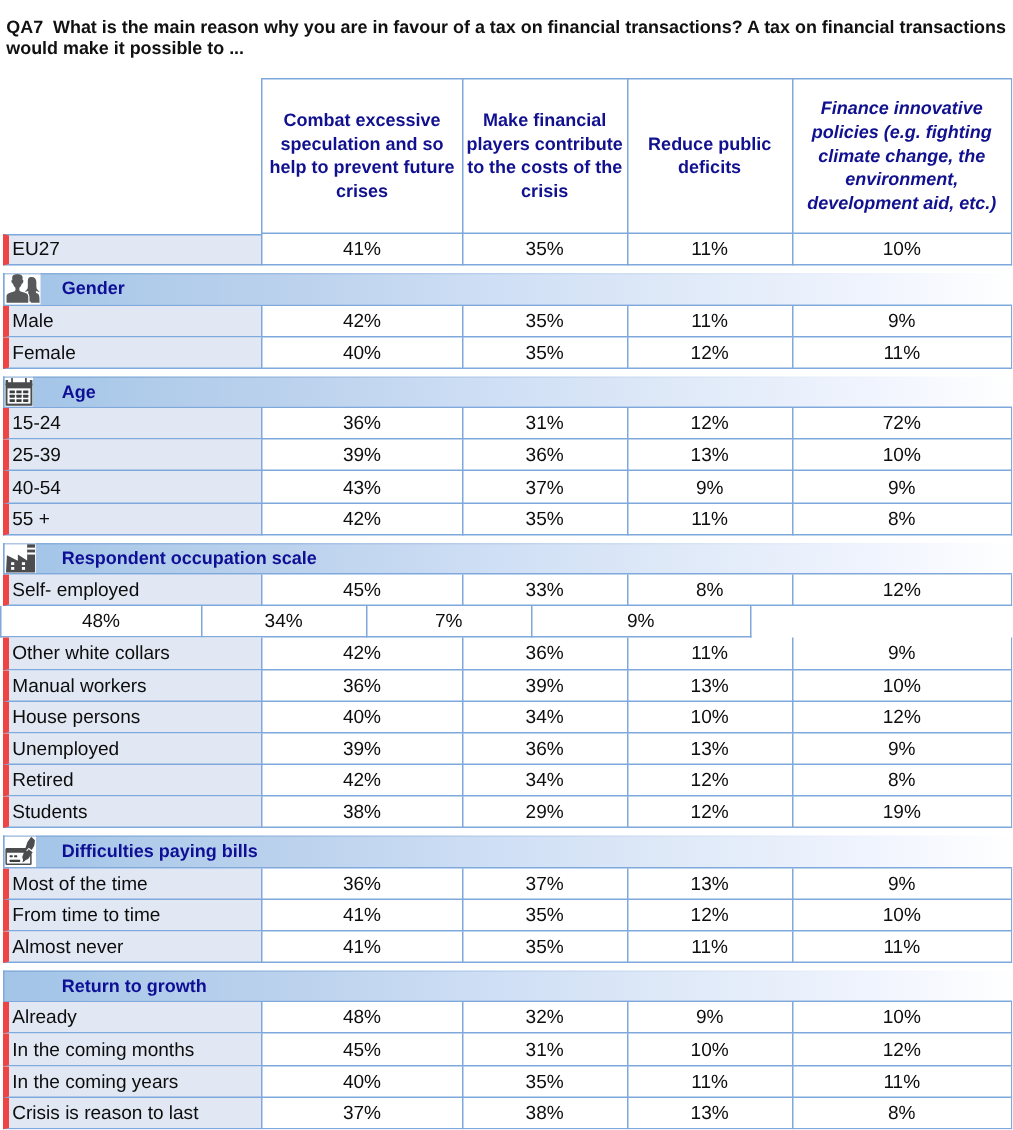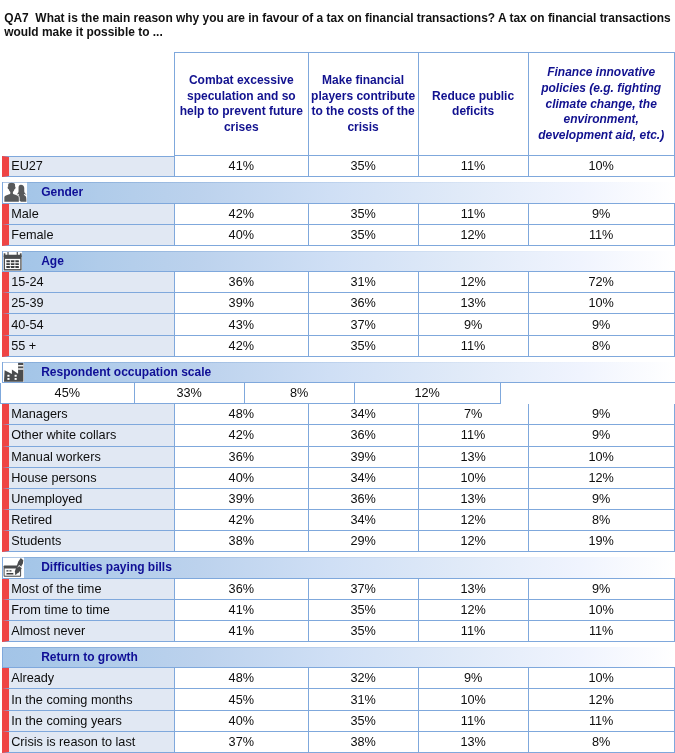--- a/index.html
+++ b/index.html
@@ -12,21 +12,21 @@
   .grid{position:absolute;left:0;top:52.1px;width:675px;}
 
   .hdr-row{display:flex;height:103.6px;margin-left:174px;}
   .hdr-cell{box-sizing:border-box;border:1px solid #7FA8DC;border-right:none;
             display:flex;align-items:center;justify-content:center;text-align:center;
             color:#11118F;font-weight:bold;font-size:12px;line-height:15.9px;padding:1.2px 2px 0 2px;}
   .hdr-cell:last-child{border-right:1px solid #7FA8DC;font-style:italic;}
 
   .drow{display:flex;height:21.05px;}
   .lbl{box-sizing:border-box;width:172px;margin-left:2px;background:#E1E8F3;
-       border-left:7px solid #ef4444;border-bottom:1px solid #7FA8DC;
+       border-left:4px solid #ef4444;border-bottom:1px solid #7FA8DC;
        font-size:12.7px;color:#0D0D0D;display:flex;align-items:center;padding-left:2.2px;}
   .vcell{box-sizing:border-box;border-left:1px solid #7FA8DC;border-bottom:1px solid #7FA8DC;
          display:flex;align-items:center;justify-content:center;
          font-size:12.7px;color:#0D0D0D;}
   .vcell:last-child{border-right:1px solid #7FA8DC;}
   .drow.first .lbl{border-top:1px solid #7FA8DC;}
 
   .band{box-sizing:border-box;position:relative;height:21.1px;margin-left:2px;width:673px;border-bottom:1px solid #7FA8DC;
         background-image:linear-gradient(to right,#A3C4E7 0%,#A5C6E8 4.8%,#B0CCEA 14.4%,#BCD2ED 29.3%,#CFDFF5 48.7%,#E0EAF8 68%,#F0F4FE 85.9%,#FFFFFF 100%);
         display:flex;align-items:center;}
@@ -172,27 +172,27 @@
   <rect x="4.4" y="12.8" width="2.1" height="1.9"></rect>
   <rect x="11.6" y="12.8" width="2.1" height="1.9"></rect>
   <rect x="4.4" y="16.0" width="2.1" height="1.9"></rect>
   <rect x="11.6" y="16.0" width="2.1" height="1.9"></rect>
 </g>
           </svg>
         </span>
       <span class="band-label">Respondent occupation scale</span>
     </div>
     <div class="drow">
+      <div class="lbl">Self- employed</div>
       <div class="vcell" style="width:133.6px">45%</div>
       <div class="vcell" style="width:110px">33%</div>
       <div class="vcell" style="width:110px">8%</div>
       <div class="vcell" style="width:147.2px">12%</div>
     </div>
     <div class="drow">
-      <div class="lbl">Managers</div>
       <div class="vcell" style="width:133.6px">48%</div>
       <div class="vcell" style="width:110px">34%</div>
       <div class="vcell" style="width:110px">7%</div>
       <div class="vcell" style="width:147.2px">9%</div>
     </div>
     <div class="drow">
       <div class="lbl">Other white collars</div>
       <div class="vcell" style="width:133.6px">42%</div>
       <div class="vcell" style="width:110px">36%</div>
       <div class="vcell" style="width:110px">11%</div>

